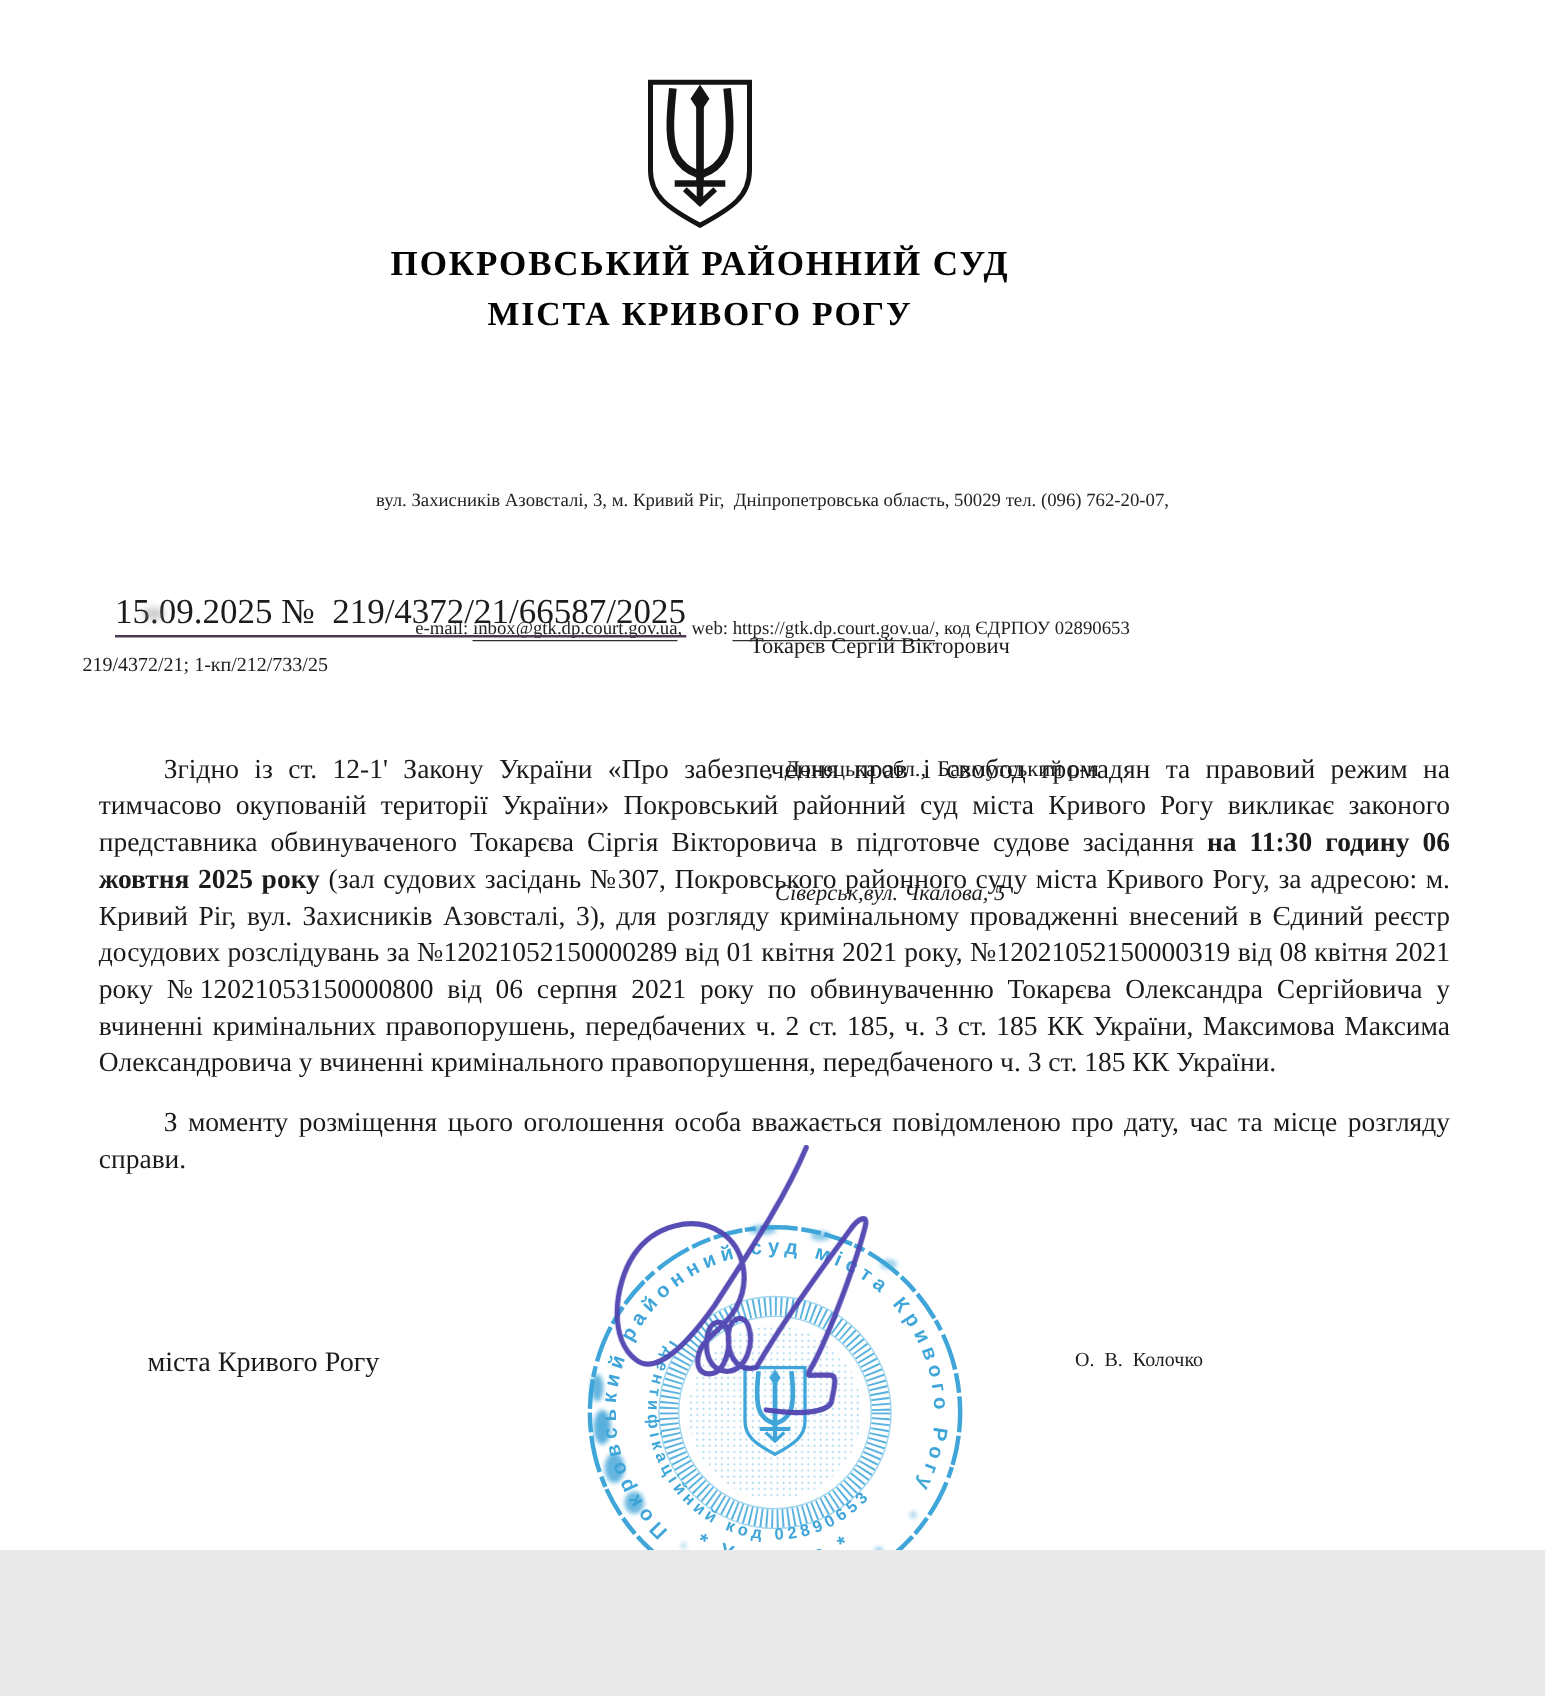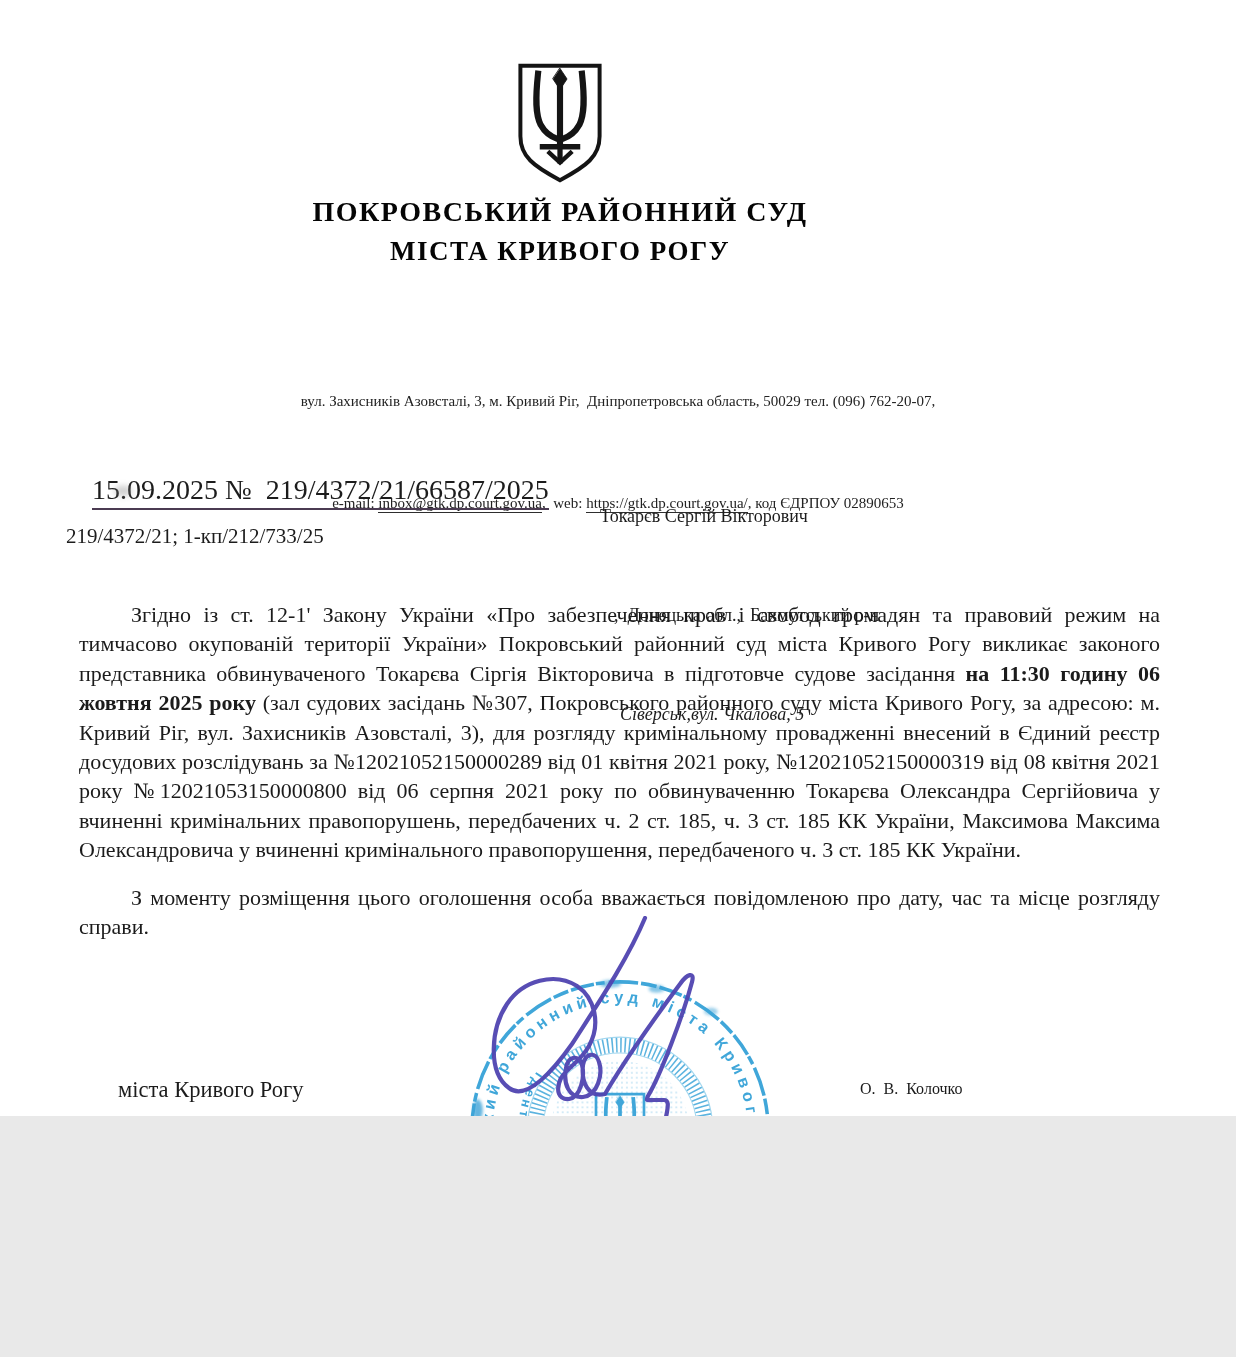--- a/index.html
+++ b/index.html
@@ -1,29 +1,29 @@
 <!DOCTYPE html>
 <html lang="uk"><head>
 <meta charset="utf-8">
 <style>
   html,body{margin:0;padding:0;background:#e9e9e9;}
-  #page{position:relative;width:1236px;height:1116px;background:#ffffff;overflow:hidden;
+  #page{position:relative;width:1236px;height:1240px;background:#ffffff;overflow:hidden;
         font-family:"Liberation Serif",serif;color:#1c1c1c;margin:0 auto;}
   .abs{position:absolute;}
   .emblem{left:516px;top:54px;width:88px;height:138px;}
   .court1{left:0;top:196px;width:1120px;text-align:center;font-size:28px;font-weight:bold;
           letter-spacing:1.5px;color:#050505;white-space:pre-wrap;}
   .court2{left:0;top:236px;width:1120px;text-align:center;font-size:27px;font-weight:bold;
           letter-spacing:1.5px;color:#050505;white-space:pre-wrap;}
   .addr{left:56px;top:316px;width:1124px;text-align:center;font-size:15px;line-height:34px;
         white-space:pre-wrap;color:#222;}
   .ul{border-bottom:1.6px solid #2e2e2e;padding-bottom:1px;}
   .refline{left:64px;top:442px;font-size:28px;white-space:pre;}
   .refline .ul{border-bottom:2px solid #4b3b52;padding-bottom:3px;}
-  .caseline{left:66px;top:524px;font-size:21px;white-space:pre;}
+  .caseline{left:66px;top:524px;font-size:16px;white-space:pre;}
   .recipient{left:600px;top:434px;font-size:18px;line-height:33px;white-space:pre-wrap;}
   .recipient .l1{padding-left:14px;}
   .recipient .l2{padding-left:20px;font-style:italic;}
   .bodytext{left:61px;top:582px;width:1117px;font-size:22px;line-height:29.4px;
             text-align:justify;color:#1b1b1b;}
   .bodytext p{margin:18px;text-indent:52px;}
   .sigtitle{left:118px;top:997px;font-size:22.5px;line-height:37px;white-space:pre-wrap;z-index:1;}
   .signame{left:860px;top:1080px;font-size:16px;white-space:pre;z-index:1;}
   .stamp{left:462px;top:972px;width:316px;height:316px;z-index:5;}
   .signature{left:455px;top:916px;width:335px;height:255px;z-index:6;}

